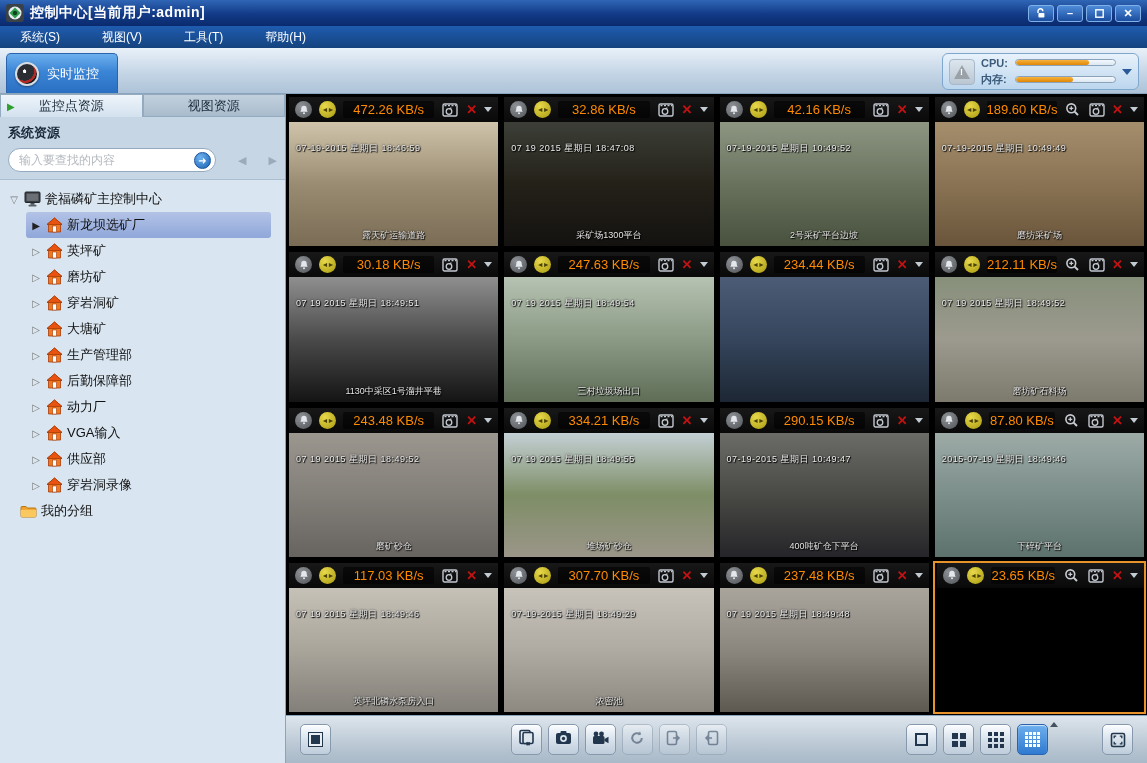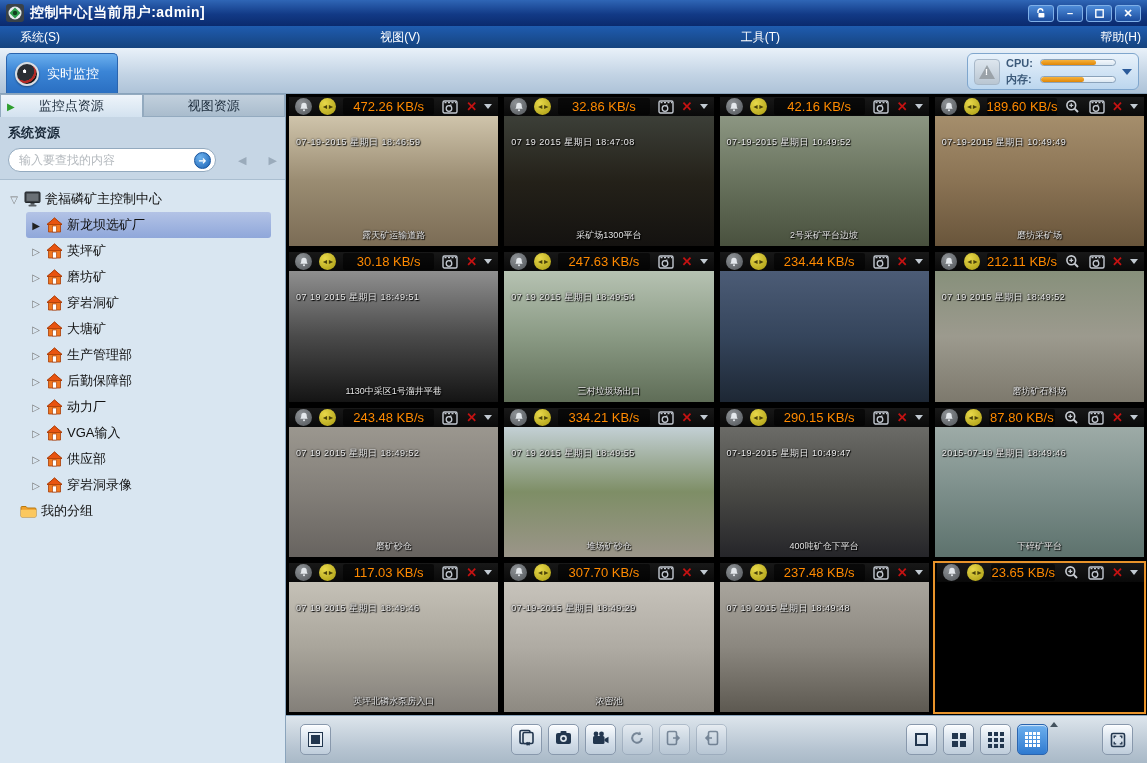--- a/index.html
+++ b/index.html
@@ -12,34 +12,34 @@
     display:flex; align-items:center; padding:0 6px; color:#fff; }
   .app-icon { width:18px; height:18px; margin-right:6px; }
   .title-text { font-size:14px; font-weight:bold; letter-spacing:.5px; flex:1; }
   .win-controls { display:flex; gap:3px; }
   .win-btn { width:26px; height:17px; border:1px solid #7fb0e8; border-radius:3px;
     background:linear-gradient(#4d8bd8,#1c4d9e); color:#fff; font-size:11px; font-weight:bold;
     display:flex; align-items:center; justify-content:center; cursor:pointer; }
 
   
   .menubar { height:22px; background:linear-gradient(#1f5cb0,#15437e); display:flex;
-    align-items:center; padding-left:14px; gap:30px;justify-content:space-between; }
+    align-items:center; padding-left:14px; gap:30px; }
   .menu-item { color:#fff; font-size:12px; padding:2px 6px; cursor:default; }
 
   
   .tabstrip { height:46px; background:linear-gradient(#e9f1f9,#c2d3e4 60%,#aec3d8);
     border-bottom:1px solid #8aa4bc; position:relative; display:flex; align-items:flex-end; }
   .main-tab { margin-left:6px; height:40px; width:112px; border-radius:5px 5px 0 0;
     background:linear-gradient(#6cb0ee,#3b85d6 45%,#2a6fc2); border:1px solid #2a64ae; border-bottom:none;
     display:flex; align-items:center; gap:8px; padding:0 8px; }
   .lens-icon { width:24px; height:24px; border-radius:50%;
     background:radial-gradient(circle at 38% 36%, #ffffff 0 9%, #2a2e33 11% 52%, #b22a26 54% 66%, #15181c 68%);
     border:2px solid #d8dde2; box-shadow:0 1px 2px rgba(0,0,0,.4); }
   .main-tab-label { color:#fff; font-size:13px; }
-  .status-panel { position:absolute; right:8px; top:5px; width:172px; height:37px;
+  .status-panel { position:absolute; right:8px; top:5px; width:197px; height:37px;
     border:1px solid #7fa6cd; border-radius:6px; background:linear-gradient(#e8f2fb,#bcd6ee);
     display:flex; align-items:center; padding:0 6px; gap:6px; }
   .warn-wrap { width:26px; height:26px; border:1px solid #a8b8c8; border-radius:4px;
     background:linear-gradient(#dde6ee,#b9c6d2); position:relative; }
   .warn-tri { position:absolute; left:4px; top:5px; width:0; height:0;
     border-left:8px solid transparent; border-right:8px solid transparent; border-bottom:14px solid #9aa2a8; }
   .warn-tri::after { content:"!"; position:absolute; left:-2px; top:2px; color:#fff; font-size:9px; font-weight:bold; }
   .meters { flex:1; display:flex; flex-direction:column; gap:3px; }
   .meter-row { display:flex; align-items:center; gap:4px; }
   .meter-label { font-size:11px; font-weight:bold; color:#3c5a7a; width:30px; }
@@ -80,21 +80,21 @@
   .expander { font-size:10px; color:#777; width:12px; text-align:center; }
   .tree-child.selected .expander { color:#222; }
   .tree-icon { width:17px; height:16px; flex:0 0 auto; }
 
   
   .right-col { flex:1; display:flex; flex-direction:column; min-width:0; }
   .video-area { flex:1; background:#000; display:grid;
     grid-template-columns:repeat(4,1fr); grid-template-rows:repeat(4,1fr); gap:2px; padding:1px; }
   .tile { position:relative; display:flex; flex-direction:column; background:#000; border:2px solid #000; overflow:hidden; }
   .tile.selected { border-color:#e8932a;align-items:flex-end; }
-  .tile-header { height:19px; background:linear-gradient(#181818,#090909); display:flex; align-items:center;
+  .tile-header { height:25px; background:linear-gradient(#181818,#090909); display:flex; align-items:center;
     padding:8px 6px; gap:7px; flex:0 0 auto; }
   .icon-bell { width:17px; height:17px; border-radius:50%; background:radial-gradient(circle at 35% 30%, #8e9296, #515559);
     display:flex; align-items:center; justify-content:center; }
   .icon-ptz { width:17px; height:17px; border-radius:50%; background:radial-gradient(circle at 35% 30%, #e8d84a, #a89a10);
     color:#4a420a; font-size:7px; display:flex; align-items:center; justify-content:center; letter-spacing:-1px; cursor:pointer; }
   .rate { flex:1; text-align:center; font-size:13px; color:#ff8a00; background:rgba(0,0,0,.55);
     border-radius:2px; padding:1px 0; white-space:nowrap; }
   .hicon { width:18px; height:16px; display:flex; align-items:center; justify-content:center; cursor:pointer; }
   .icon-close { color:#c41212; font-weight:bold; font-size:13px; cursor:pointer; }
   .tile-caret { width:0; height:0; border-left:4px solid transparent; border-right:4px solid transparent;

